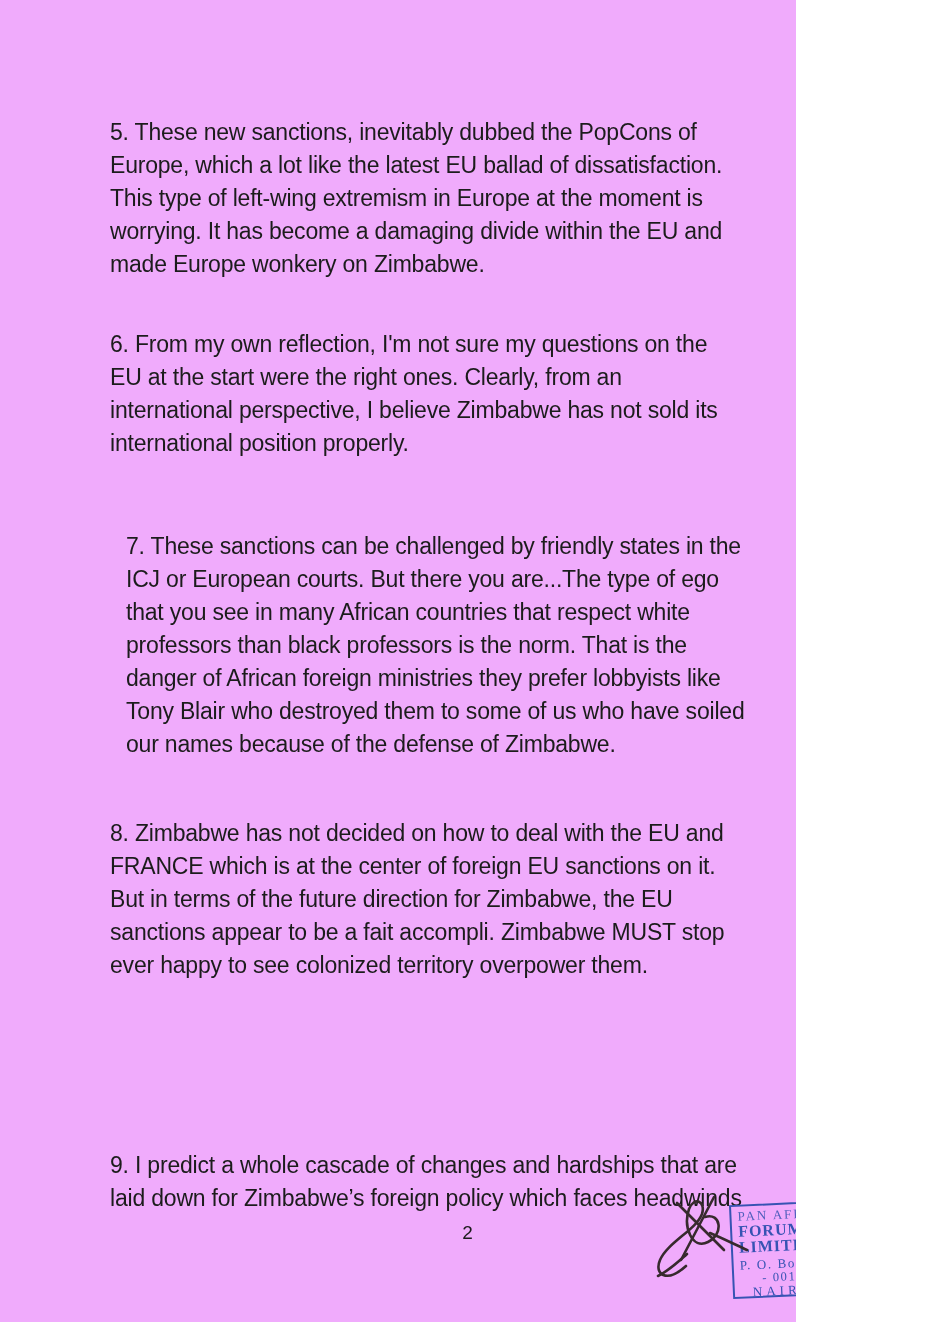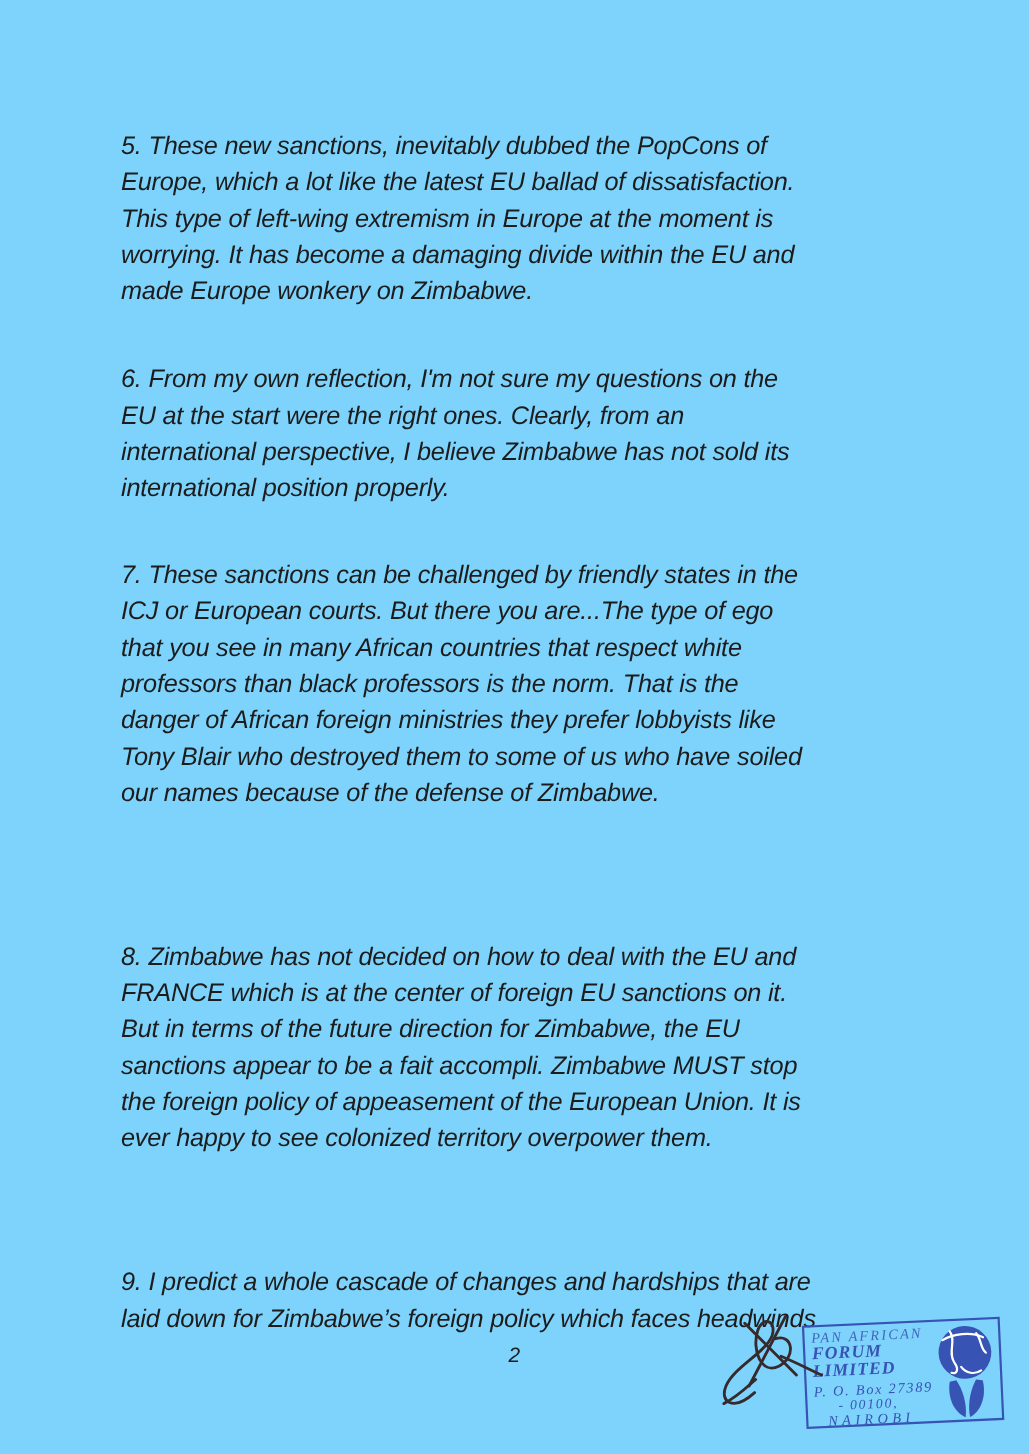--- a/index.html
+++ b/index.html
@@ -2,46 +2,45 @@
 <html><head>
 <meta charset="utf-8">
 <style>
   html, body {
     margin: 0;
     padding: 0;
     background: #ffffff;
   }
   .page {
     position: relative;
-    width: 935px;
+    width: 796px;
     height: 1322px;
-    background: #7dd3fc;
+    background: #f0abfc;
     overflow: hidden;
     font-family: "Liberation Sans", sans-serif;
-    font-style: italic;
   }
   .doc-text {
     position: absolute;
     left: 110px;
     width: 730px;
     color: #1c1c1c;
     font-size: 23px;
     letter-spacing: -0.2px;
   }
   .para { position: absolute; left: 0; }
   .line {
     display: block;
     height: 33px;
     line-height: 33px;
     white-space: nowrap;
   }
   .para-5 { top: 116px; }
   .para-6 { top: 328px; }
-  .para-7 { top: 506px; }
-  .para-8 { top: 817px; margin-top: 36px; }
+  .para-7 { top: 530px; margin-left: 16px; }
+  .para-8 { top: 817px; }
   .para-9 { top: 1137px; margin-top: 12px; }
 
   .footer {
     position: absolute;
     left: 0;
     top: 1222px;
     width: 935px;
     text-align: center;
     font-size: 19px;
     color: #1c1c1c;
@@ -117,21 +116,20 @@
       <span class="line">danger of African foreign ministries they prefer lobbyists like</span>
       <span class="line">Tony Blair who destroyed them to some of us who have soiled</span>
       <span class="line">our names because of the defense of Zimbabwe.</span>
     </div>
 
     <div class="para para-8">
       <span class="line">8. Zimbabwe has not decided on how to deal with the EU and</span>
       <span class="line">FRANCE which is at the center of foreign EU sanctions on it.</span>
       <span class="line">But in terms of the future direction for Zimbabwe, the EU</span>
       <span class="line">sanctions appear to be a fait accompli. Zimbabwe MUST stop</span>
-      <span class="line">the foreign policy of appeasement of the European Union. It is</span>
       <span class="line">ever happy to see colonized territory overpower them.</span>
     </div>
 
     <div class="para para-9">
       <span class="line">9. I predict a whole cascade of changes and hardships that are</span>
       <span class="line">laid down for Zimbabwe’s foreign policy which faces headwinds</span>
     </div>
 
   </div>
 

